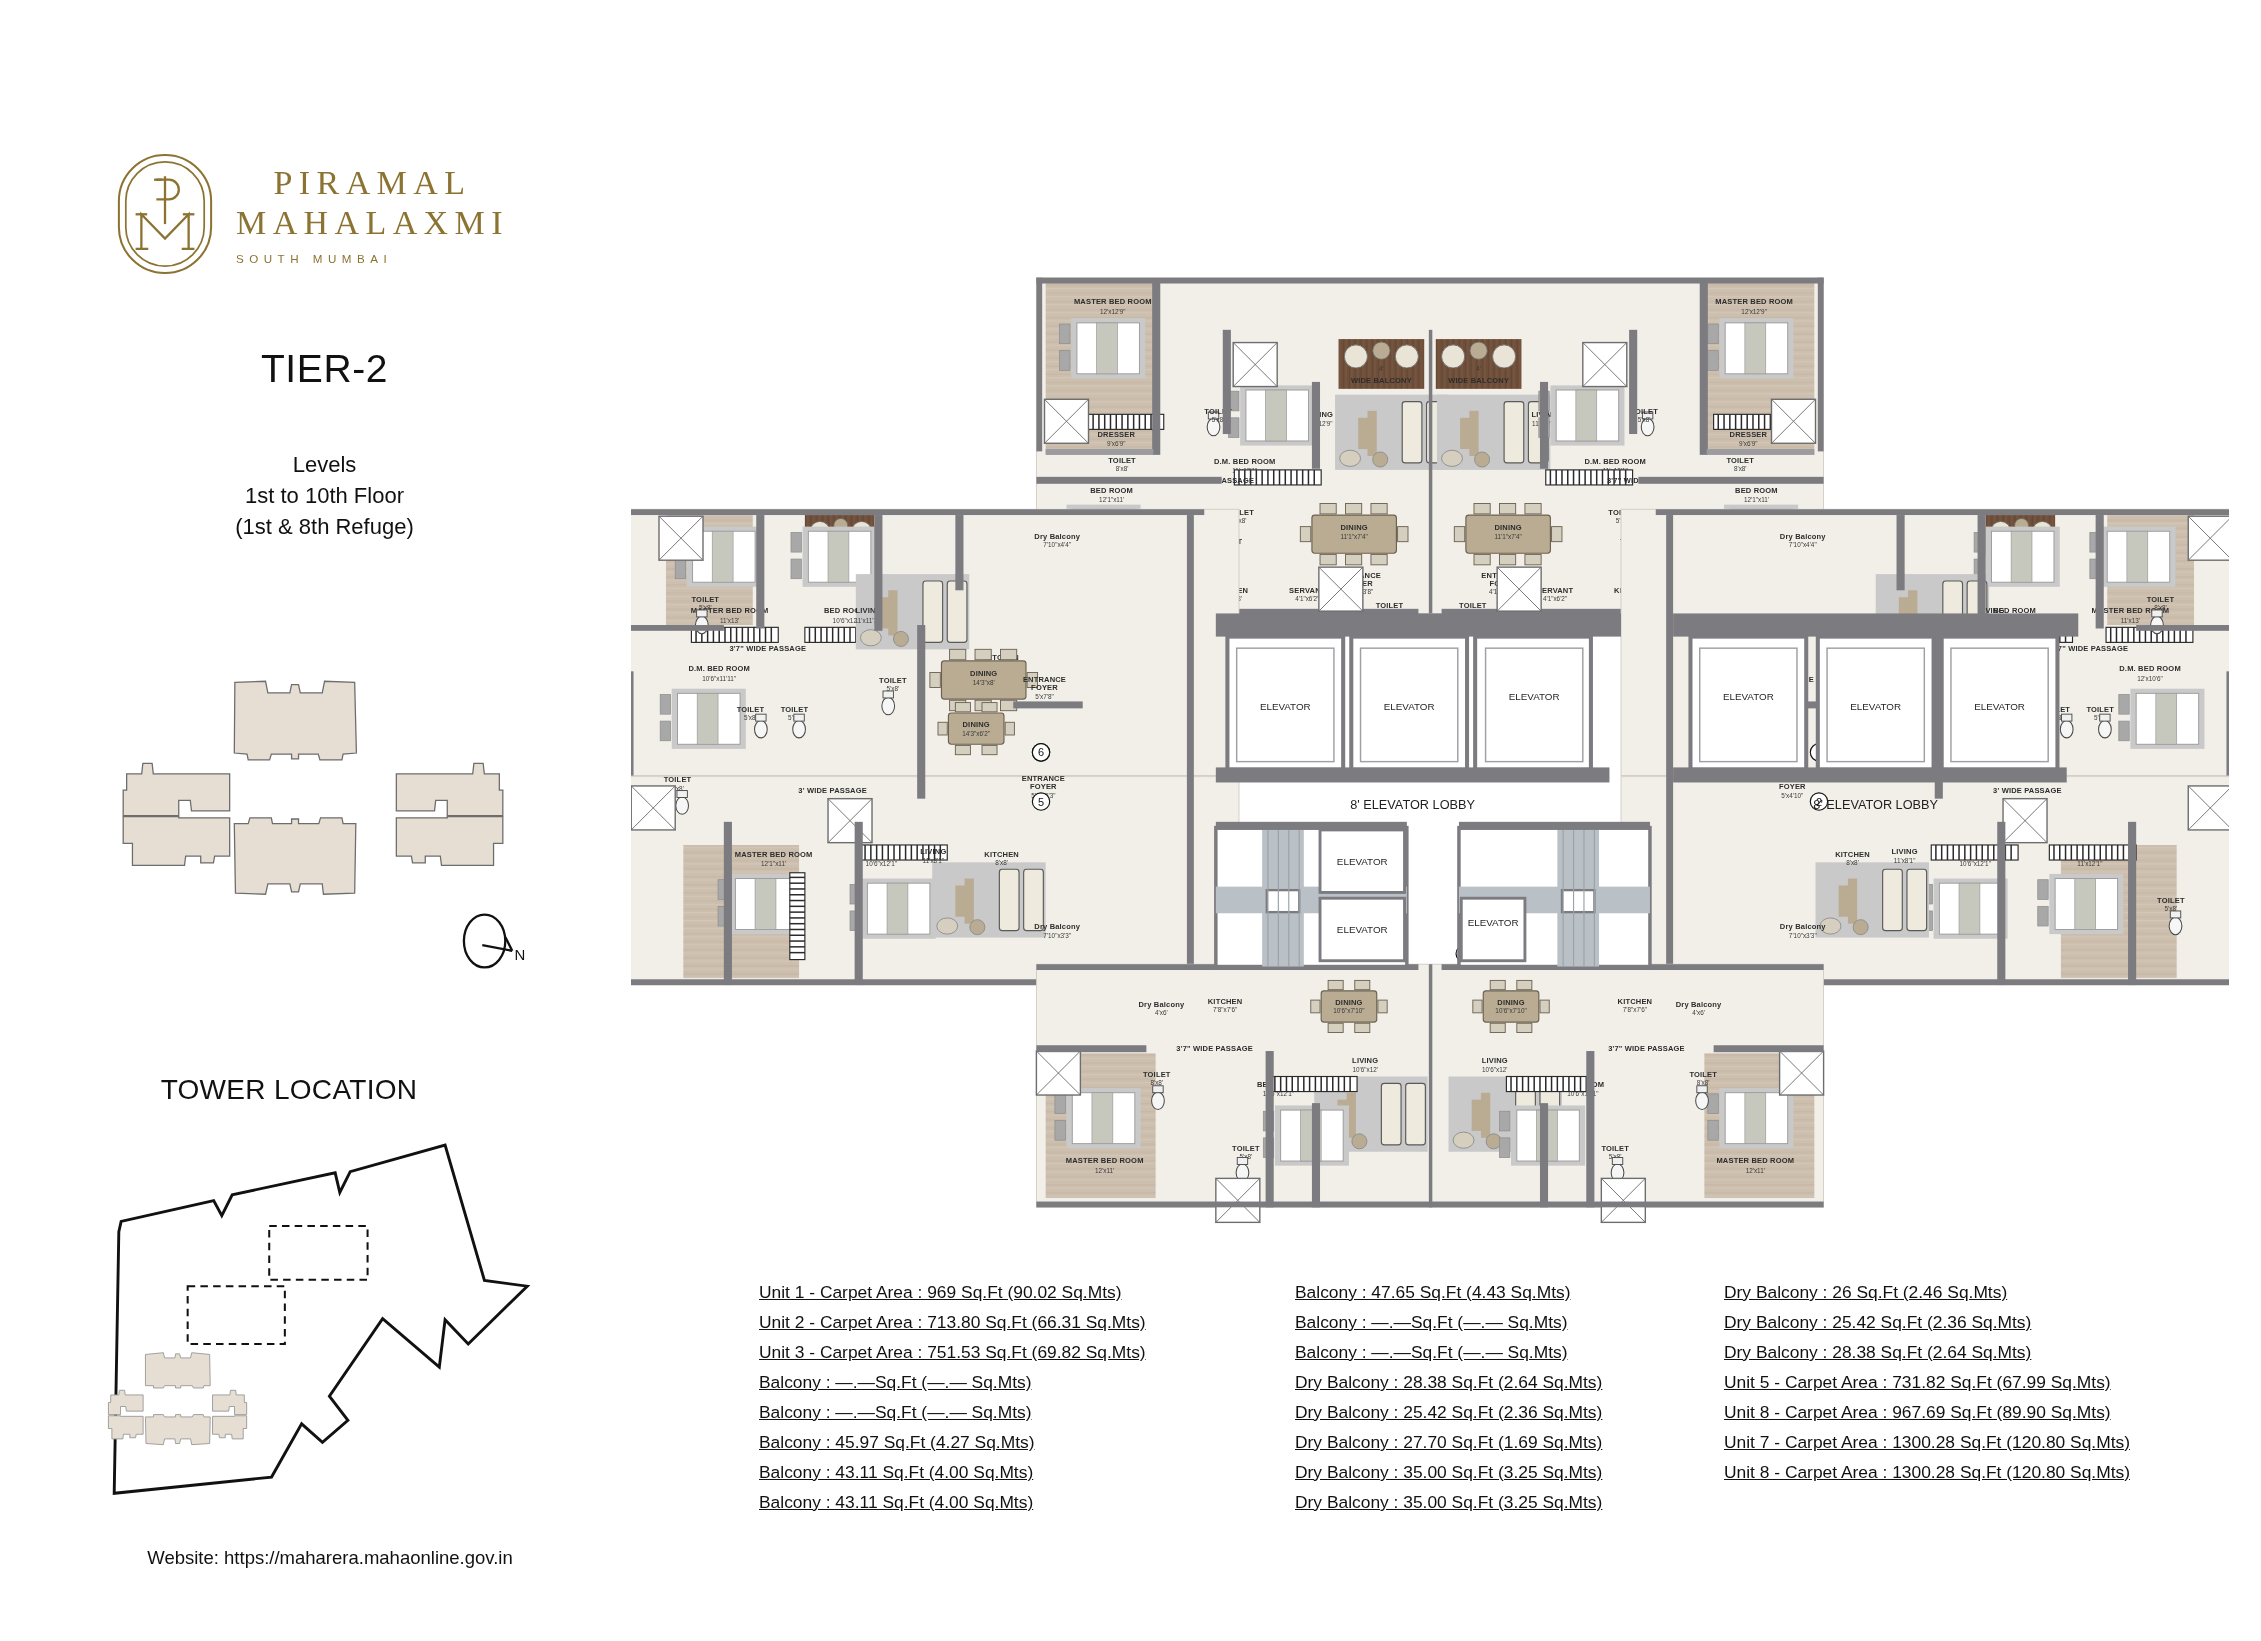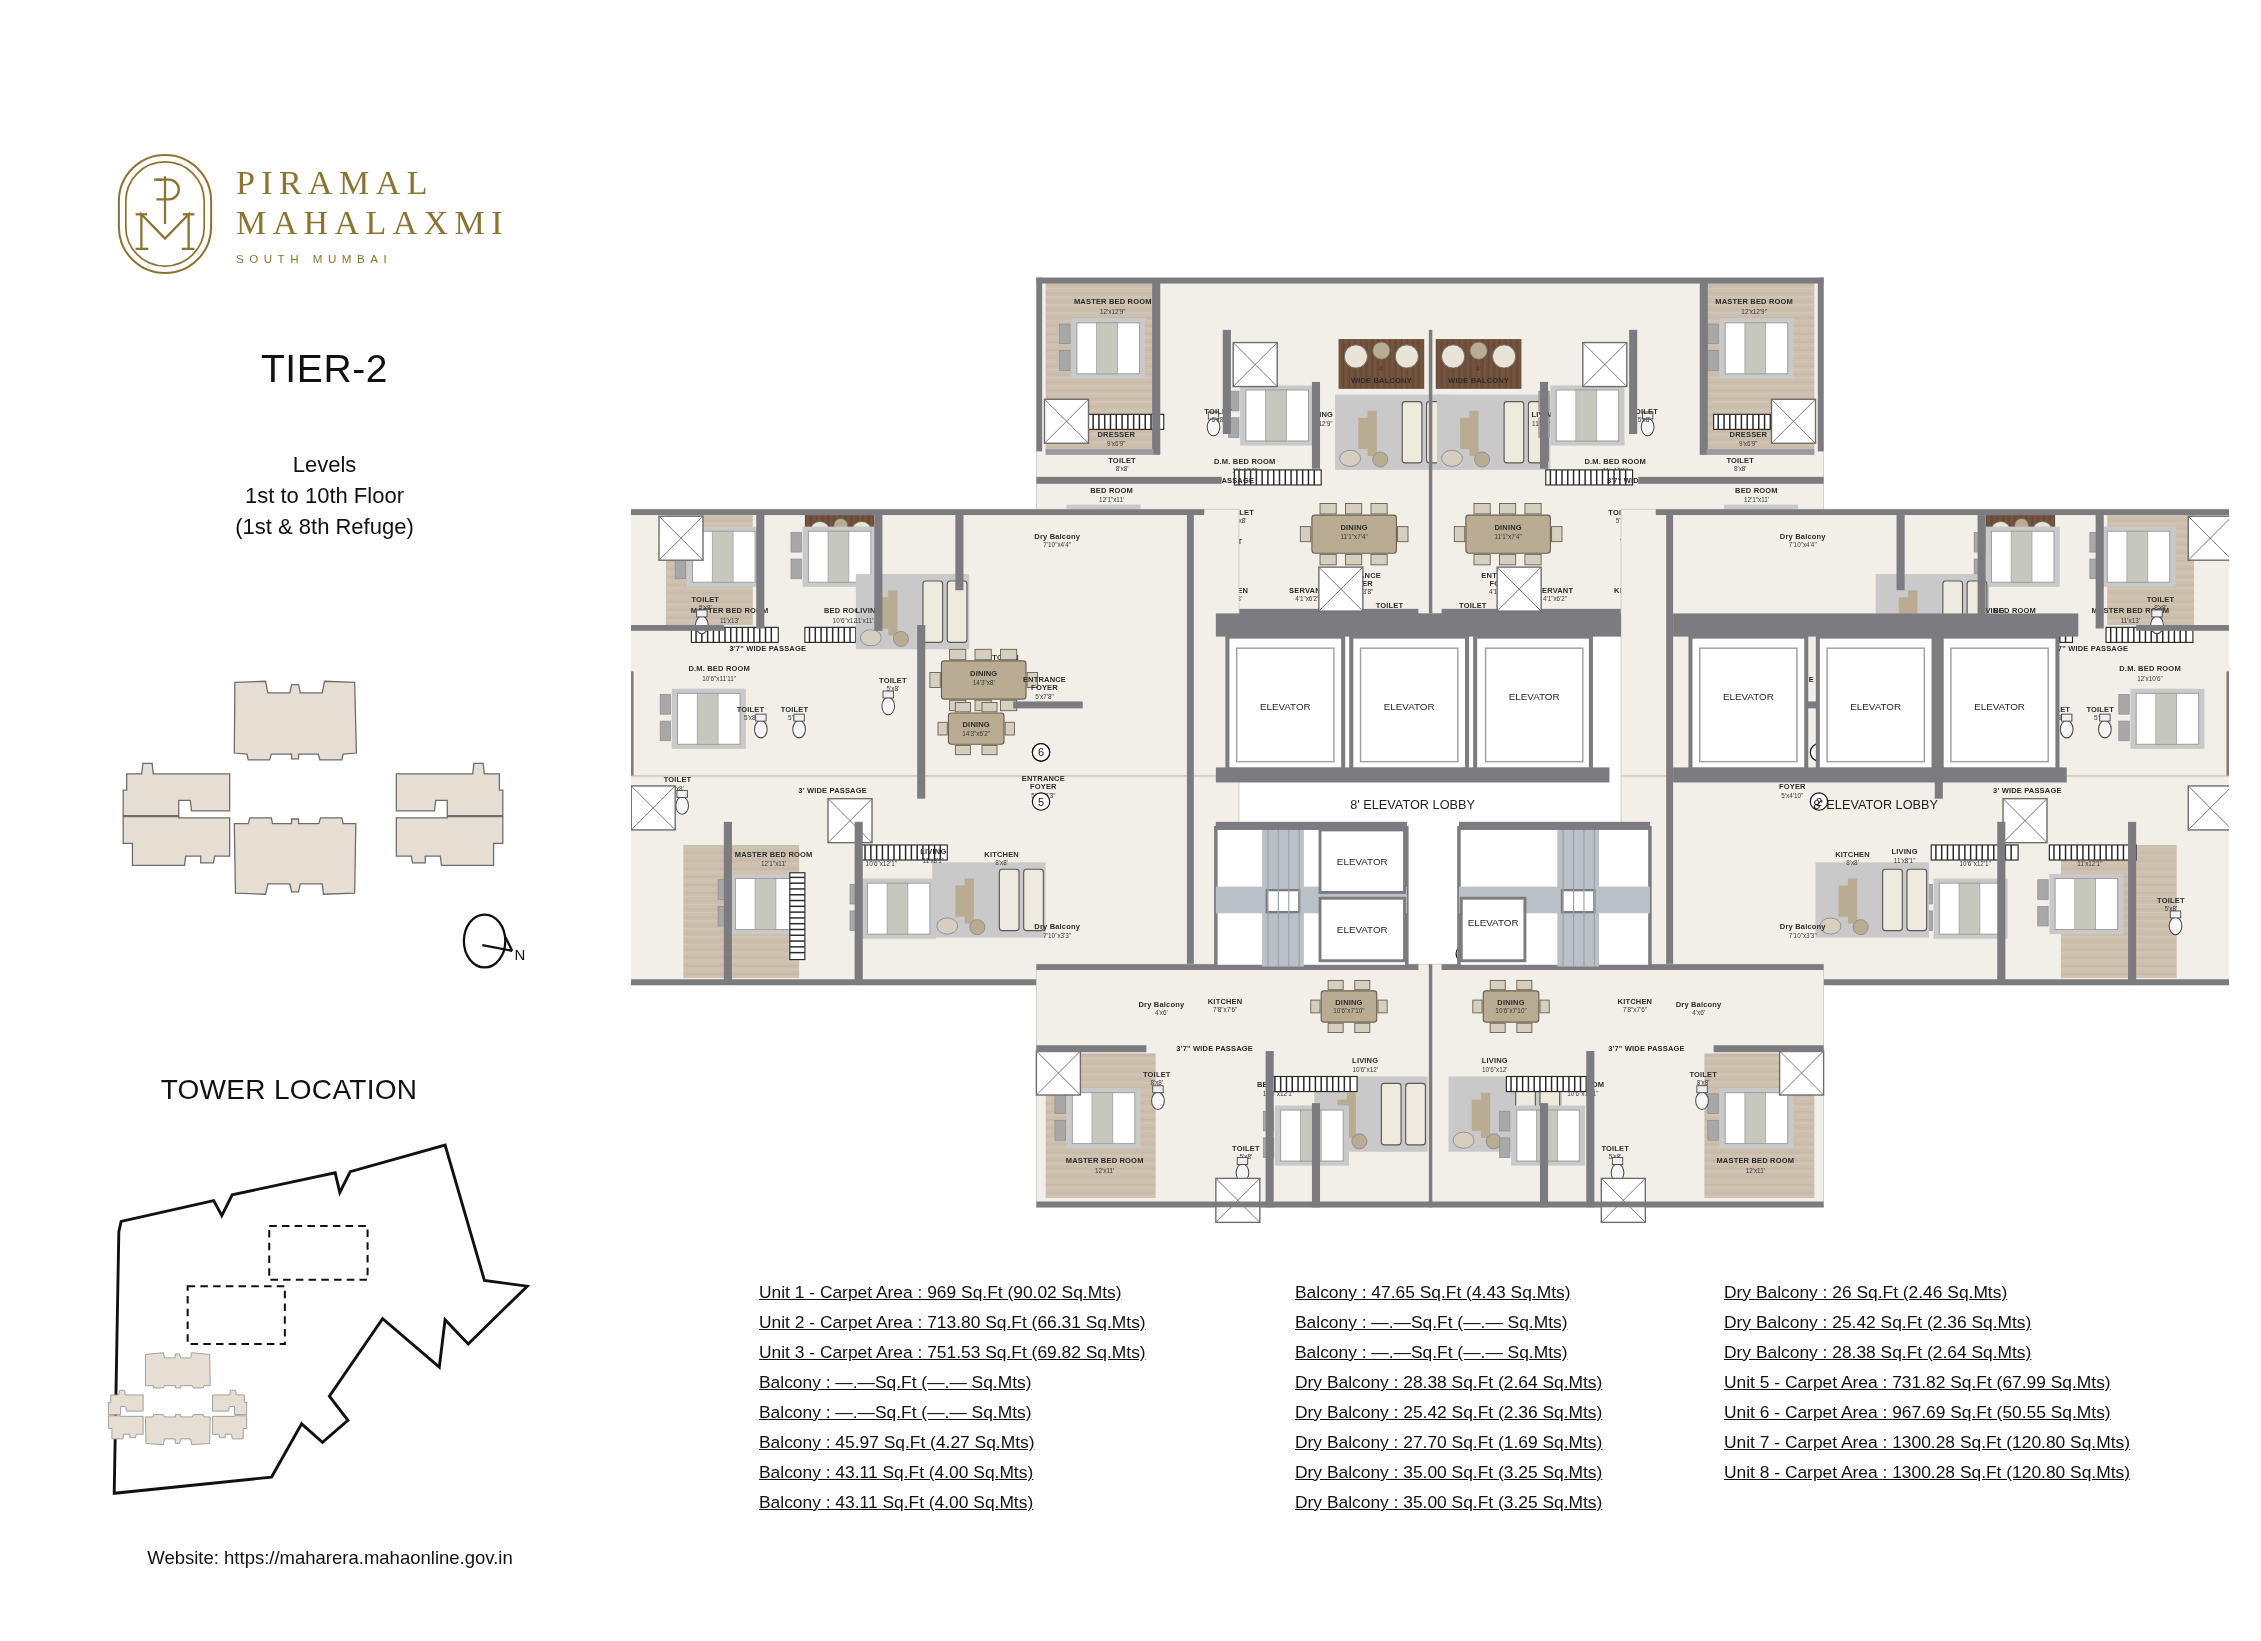--- a/index.html
+++ b/index.html
@@ -4,21 +4,21 @@
 <style>
   html,body{margin:0;padding:0;background:#ffffff;}
   body{width:2261px;height:1641px;position:relative;overflow:hidden;
        font-family:"Liberation Sans",sans-serif;color:#1a1a1a;}
 
   
   #brand{position:absolute;left:116px;top:152px;display:flex;align-items:center;gap:22px;}
   #logo-mark{width:98px;height:124px;flex:none;}
   #brand-text{display:flex;flex-direction:column;}
   .brand-line{font-family:"Liberation Serif",serif;color:#8c7332;
-              letter-spacing:6.4px;font-size:34px;line-height:1.16;font-weight:400;}
+              letter-spacing:6.4px;font-size:34px;line-height:1.16;font-weight:400;text-align:center;}
   .brand-sub{color:#8c7332;letter-spacing:5.5px;font-size:11.6px;margin-top:9.3px;
              font-family:"Liberation Sans",sans-serif;}
 
   
   #tier-title{position:absolute;left:0;top:347px;width:649px;text-align:center;
               font-size:39px;letter-spacing:0.6px;color:#111;}
   #levels{position:absolute;left:0;top:449px;width:649px;text-align:center;
           font-size:22px;line-height:1.42;color:#111;}
 
   
@@ -792,21 +792,21 @@
   <div class="cell">Balcony :  —.—Sq.Ft (—.— Sq.Mts)</div>
   <div class="cell">Dry Balcony : 28.38 Sq.Ft  (2.64 Sq.Mts)</div>
 
   <div class="cell">Balcony :  —.—Sq.Ft (—.— Sq.Mts)</div>
   <div class="cell">Dry Balcony : 28.38 Sq.Ft  (2.64 Sq.Mts)</div>
 
   <div class="cell">Unit 5 - Carpet Area : 731.82 Sq.Ft  (67.99 Sq.Mts)</div>
   <div class="cell">Balcony :  —.—Sq.Ft (—.— Sq.Mts)</div>
   <div class="cell">Dry Balcony : 25.42 Sq.Ft  (2.36 Sq.Mts)</div>
 
-  <div class="cell">Unit 6 - Carpet Area : 967.69 Sq.Ft  (50.55 Sq.Mts)</div>
+  <div class="cell">Unit 8 - Carpet Area : 967.69 Sq.Ft  (89.90 Sq.Mts)</div>
   <div class="cell">Balcony : 45.97 Sq.Ft  (4.27 Sq.Mts)</div>
   <div class="cell">Dry Balcony : 27.70 Sq.Ft  (1.69 Sq.Mts)</div>
 
   <div class="cell">Unit 7 - Carpet Area : 1300.28 Sq.Ft  (120.80 Sq.Mts)</div>
   <div class="cell">Balcony : 43.11 Sq.Ft  (4.00 Sq.Mts)</div>
   <div class="cell">Dry Balcony : 35.00 Sq.Ft  (3.25 Sq.Mts)</div>
 
   <div class="cell">Unit 8 - Carpet Area : 1300.28 Sq.Ft  (120.80 Sq.Mts)</div>
   <div class="cell">Balcony : 43.11 Sq.Ft  (4.00 Sq.Mts)</div>
   <div class="cell">Dry Balcony : 35.00 Sq.Ft  (3.25 Sq.Mts)</div>

